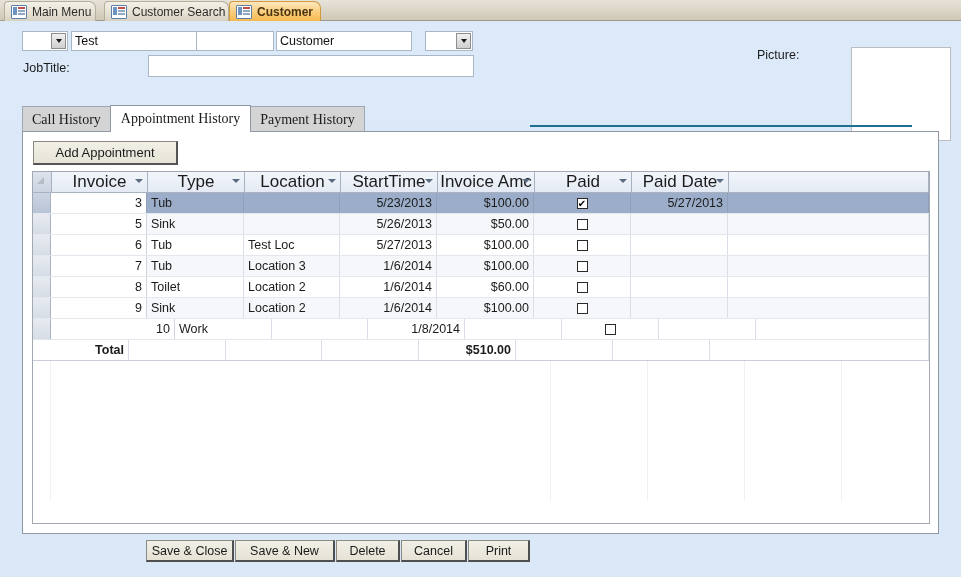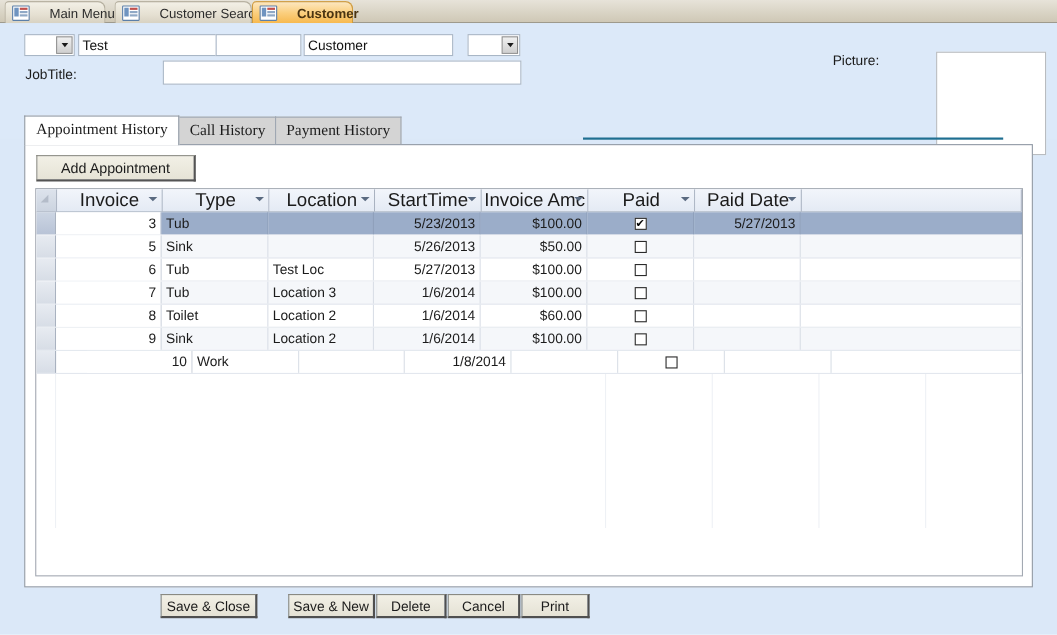--- a/index.html
+++ b/index.html
@@ -12,21 +12,21 @@
   }
   
   .doctabbar{
     position:absolute;left:0;top:0;width:961px;height:21px;
     background:linear-gradient(to bottom,#e7e3d9 0%,#dcd7c9 45%,#cfc8b6 100%);
     border-bottom:1px solid #9e9a8d;
     box-sizing:border-box;
   }
   .dtab{
     position:absolute;top:1px;height:20px;
-    display:flex;align-items:center;gap:18px;
+    display:flex;align-items:center;gap:5px;
     padding:0 12px 0 6px;
     font-size:12px;color:#2c2c2c;
     border-radius:4px 7px 0 0;
     box-sizing:border-box;
     cursor:default;
   }
   .dtab.inactive{
     background:linear-gradient(to bottom,#f3f0e6 0%,#e5e0d2 60%,#d8d2c2 100%);
     border:1px solid #b4ae9e;border-bottom:none;
   }
@@ -229,22 +229,22 @@
   <div class="fld" style="left:148px;top:34px;width:326px;height:22px;line-height:19px;"></div>
 
   <div class="lblTxt" style="left:757px;top:27px;">Picture:</div>
 
   <div class="picbox"></div>
 </div>
 
 <div class="tealline"></div>
 
 <div class="tabstrip" id="tabstrip">
+    <div class="ttab">Call History</div>
     <div class="ttab sel">Appointment History</div>
-    <div class="ttab">Call History</div>
     <div class="ttab">Payment History</div>
   </div>
 
 <div class="tabbody">
 
   <div class="addbtn">Add Appointment</div>
 
   <div class="sheet">
     <div class="hrow" id="gridhead">
       <div class="selcol">
@@ -365,20 +365,31 @@
           <div class="dcell" style="width: 97px; flex: 0 0 97px;">Work</div>
           <div class="dcell" style="width: 96px; flex: 0 0 96px;"></div>
           <div class="dcell r" style="width: 97px; flex: 0 0 97px;">1/8/2014</div>
           <div class="dcell r" style="width: 97px; flex: 0 0 97px;"></div>
           <div class="dcell c" style="width: 97px; flex: 0 0 97px;">
             <span class="chk"></span>
           </div>
           <div class="dcell r" style="width: 97px; flex: 0 0 97px;"></div>
           <div class="dcell" style="flex: 1 1 auto;"></div>
         </div>
+        <div class="trow">
+          <div class="rowsel" style="background: linear-gradient(rgb(231, 235, 241), rgb(215, 221, 230));"></div>
+          <div class="dcell r" style="width: 96px; flex: 0 0 96px;">Total</div>
+          <div class="dcell" style="width: 97px; flex: 0 0 97px;"></div>
+          <div class="dcell" style="width: 96px; flex: 0 0 96px;"></div>
+          <div class="dcell r" style="width: 97px; flex: 0 0 97px;"></div>
+          <div class="dcell r" style="width: 97px; flex: 0 0 97px;">$510.00</div>
+          <div class="dcell c" style="width: 97px; flex: 0 0 97px;"></div>
+          <div class="dcell r" style="width: 97px; flex: 0 0 97px;"></div>
+          <div class="dcell" style="flex: 1 1 auto;"></div>
+        </div>
         <div class="fillrow">
           <div class="fc" style="flex: 0 0 18px; border-right: 1px solid rgb(238, 241, 245);"></div>
           <div class="fc" style="flex: 0 0 500px;"></div>
           <div class="fc" style="flex: 0 0 97px;"></div>
           <div class="fc" style="flex: 0 0 97px;"></div>
           <div class="fc" style="flex: 0 0 97px;"></div>
           <div class="fc" style="flex: 1 1 auto; border-right: none;"></div>
         </div>
         <div class="fillrow">
           <div class="fc" style="flex: 0 0 18px; border-right: 1px solid rgb(238, 241, 245);"></div>
@@ -428,17 +439,17 @@
           <div class="fc" style="flex: 0 0 97px;"></div>
           <div class="fc" style="flex: 1 1 auto; border-right: none;"></div>
         </div>
       </div>
   </div>
 
 </div>
 
 <div class="footer" id="footer">
     <div class="fbtn" style="width: 88px;">Save &amp; Close</div>
-    <div class="fbtn" style="width: 79px; margin-left: 27px;">Save &amp; New</div>
+    <div class="fbtn" style="width: 100px;">Save &amp; New</div>
     <div class="fbtn" style="width: 64px;">Delete</div>
     <div class="fbtn" style="width: 66px;">Cancel</div>
     <div class="fbtn" style="width: 62px;">Print</div>
   </div>
 
 </body></html>

